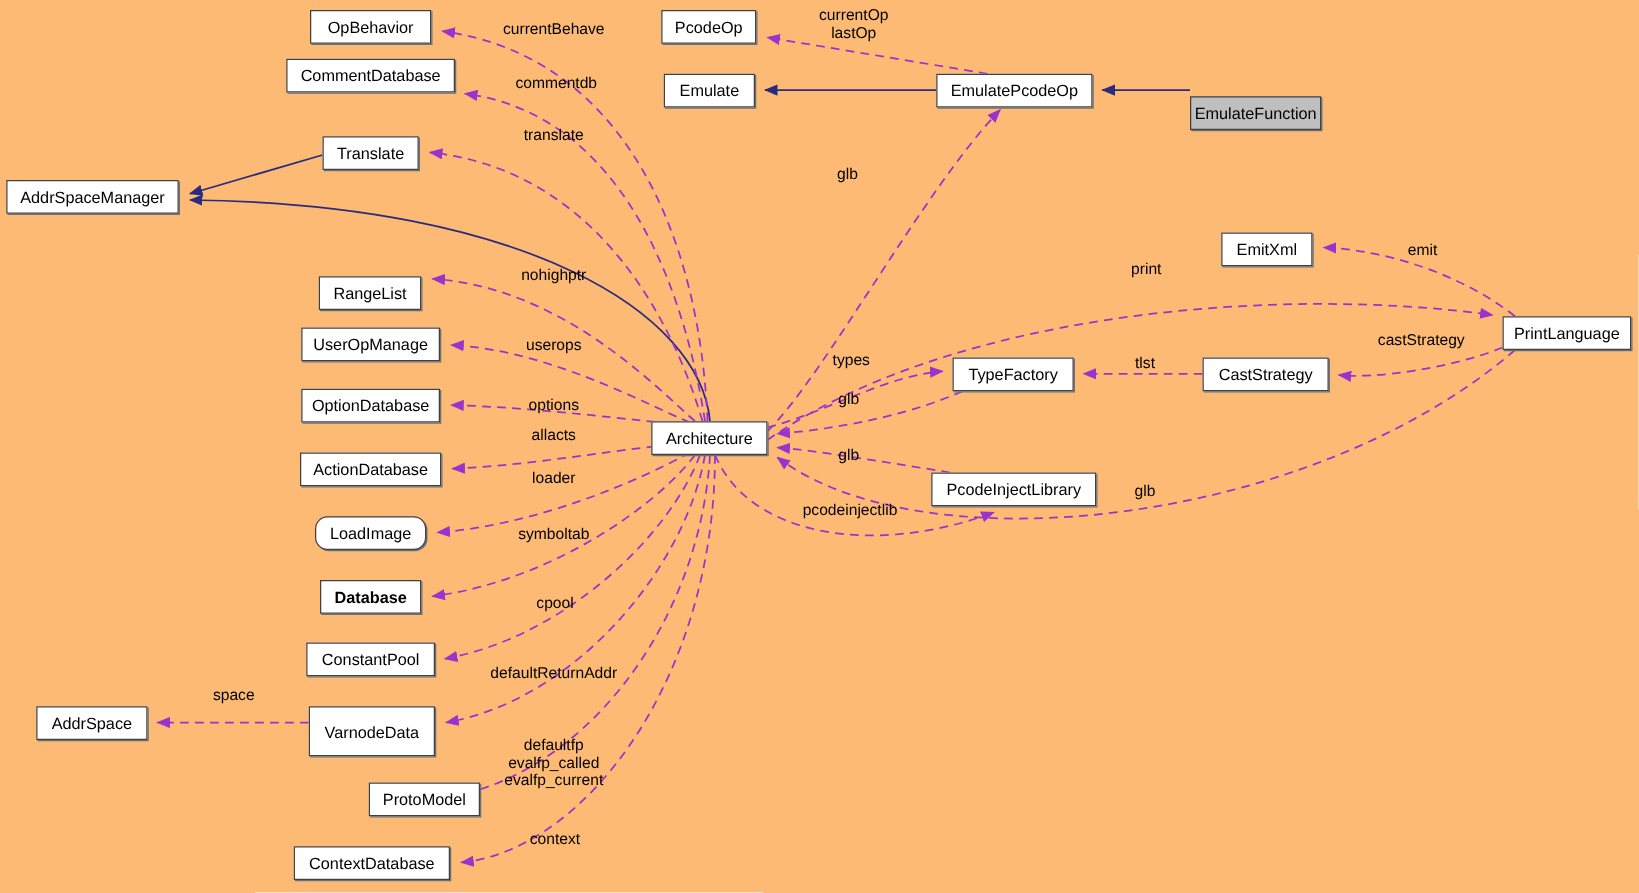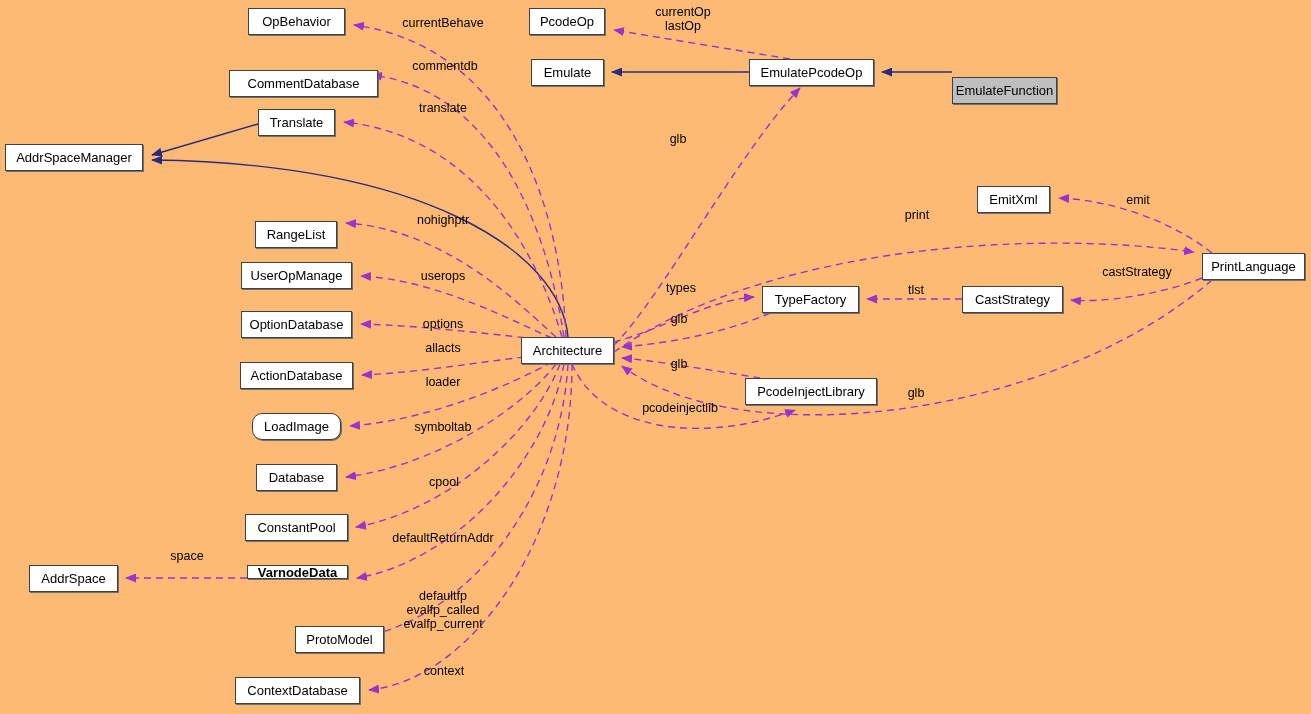--- a/index.html
+++ b/index.html
@@ -99,21 +99,21 @@
       </g>
   </svg>
 
   <div id="nodes-layer">
       <div class="node" style="left: 248px; top: 8px; width: 97px; height: 27px;">
         <span>OpBehavior</span>
       </div>
       <div class="node" style="left: 529px; top: 8px; width: 76px; height: 27px;">
         <span>PcodeOp</span>
       </div>
-      <div class="node" style="left: 229px; top: 70px; width: 149px; height: 27px;">
+      <div class="node" style="left: 229px; top: 47px; width: 135px; height: 27px;">
         <span>CommentDatabase</span>
       </div>
       <div class="node" style="left: 531px; top: 59px; width: 73px; height: 27px;">
         <span>Emulate</span>
       </div>
       <div class="node" style="left: 749px; top: 59px; width: 125px; height: 27px;">
         <span>EmulatePcodeOp</span>
       </div>
       <div class="node highlighted" style="left: 952px; top: 77px; width: 105px; height: 27px;">
         <span>EmulateFunction</span>
@@ -150,30 +150,30 @@
       </div>
       <div class="node" style="left: 240px; top: 362px; width: 113px; height: 27px;">
         <span>ActionDatabase</span>
       </div>
       <div class="node" style="left: 745px; top: 378px; width: 132px; height: 27px;">
         <span>PcodeInjectLibrary</span>
       </div>
       <div class="node" style="left: 252px; top: 413px; width: 89px; height: 27px; border-radius: 10px;">
         <span>LoadImage</span>
       </div>
-      <div class="node" style="left: 256px; top: 464px; width: 81px; height: 27px;">
+      <div class="node" style="left: 256px; top: 464px; width: 81px; height: 27px; font-weight: bold;">
         <span>Database</span>
       </div>
       <div class="node" style="left: 245px; top: 514px; width: 103px; height: 27px;">
         <span>ConstantPool</span>
       </div>
       <div class="node" style="left: 29px; top: 565px; width: 89px; height: 27px;">
         <span>AddrSpace</span>
       </div>
-      <div class="node" style="left: 247px; top: 565px; width: 101px; height: 14px; font-weight: bold;">
+      <div class="node" style="left: 247px; top: 565px; width: 101px; height: 40px;">
         <span>VarnodeData</span>
       </div>
       <div class="node" style="left: 252px; top: 626px; width: 89px; height: 27px; margin-left: 43px;">
         <span>ProtoModel</span>
       </div>
       <div class="node" style="left: 235px; top: 677px; width: 125px; height: 27px;">
         <span>ContextDatabase</span>
       </div>
     </div>
   <div id="labels-layer">

